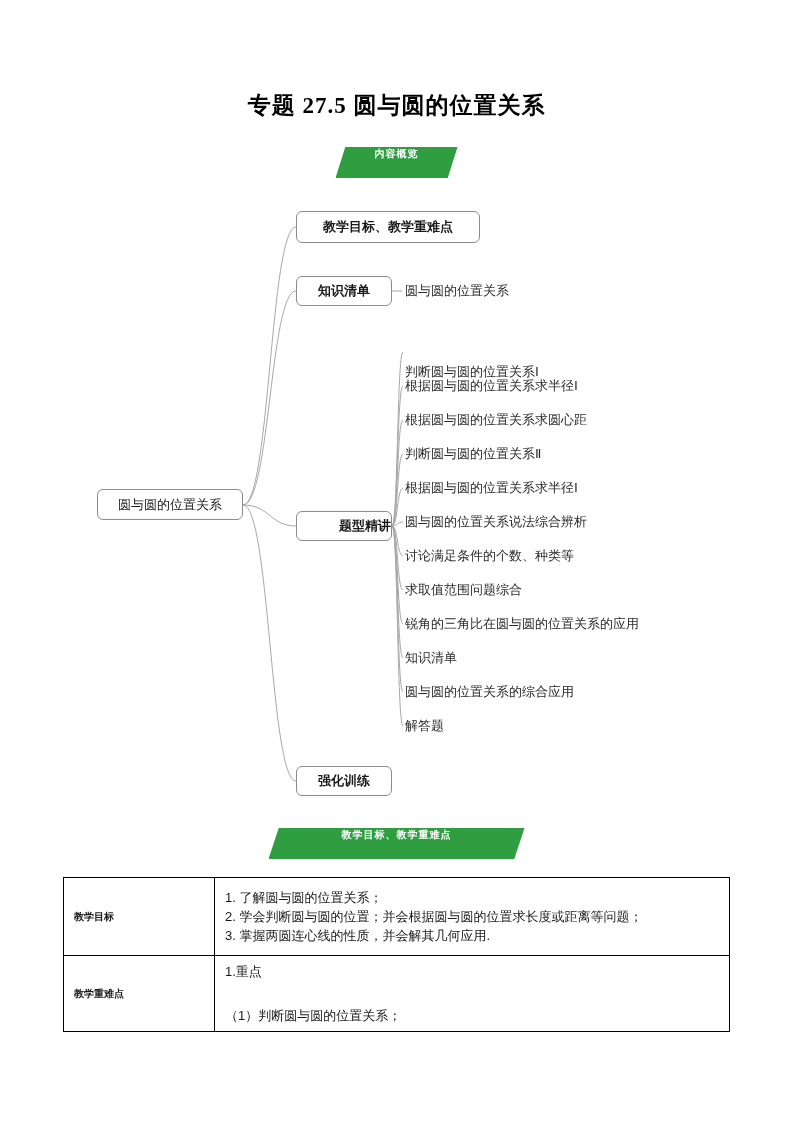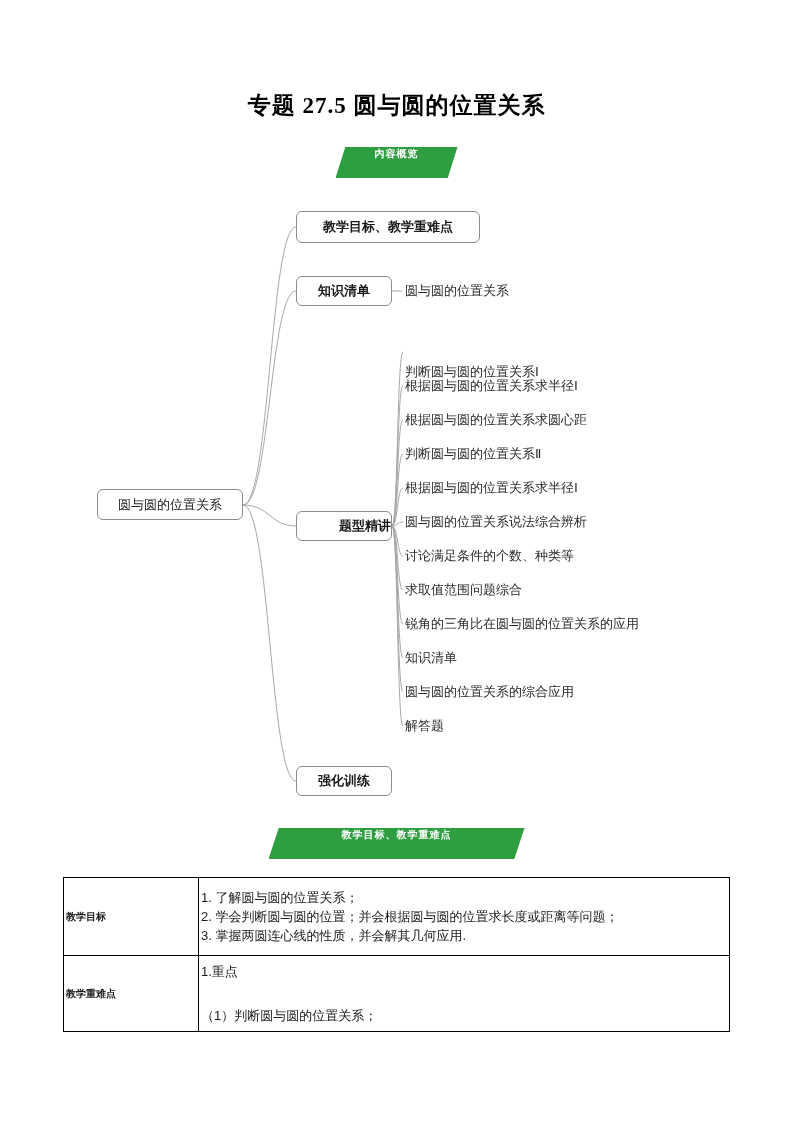--- a/index.html
+++ b/index.html
@@ -50,21 +50,21 @@
     font-size:13px;color:#2b2b2b;white-space:nowrap;
   }
   .info-table{
     position:absolute;left:63px;top:877px;width:667px;
     border-collapse:collapse;
     font-size:13px;color:#1a1a1a;
   }
   .info-table td{
     border:1px solid #000;
     vertical-align:middle;
-    padding:6px 2px;
+    padding:6px 10px;
   }
   .label-cell{
     width:130px;text-align:left;font-weight:700;font-size:10px;
   }
   .row-objectives{height:78px;}
   .row-keypoints{height:60px;}
   .content-line{line-height:19px;}
   .content-line.spaced{margin-top:25px;}
 </style>
 </head>

